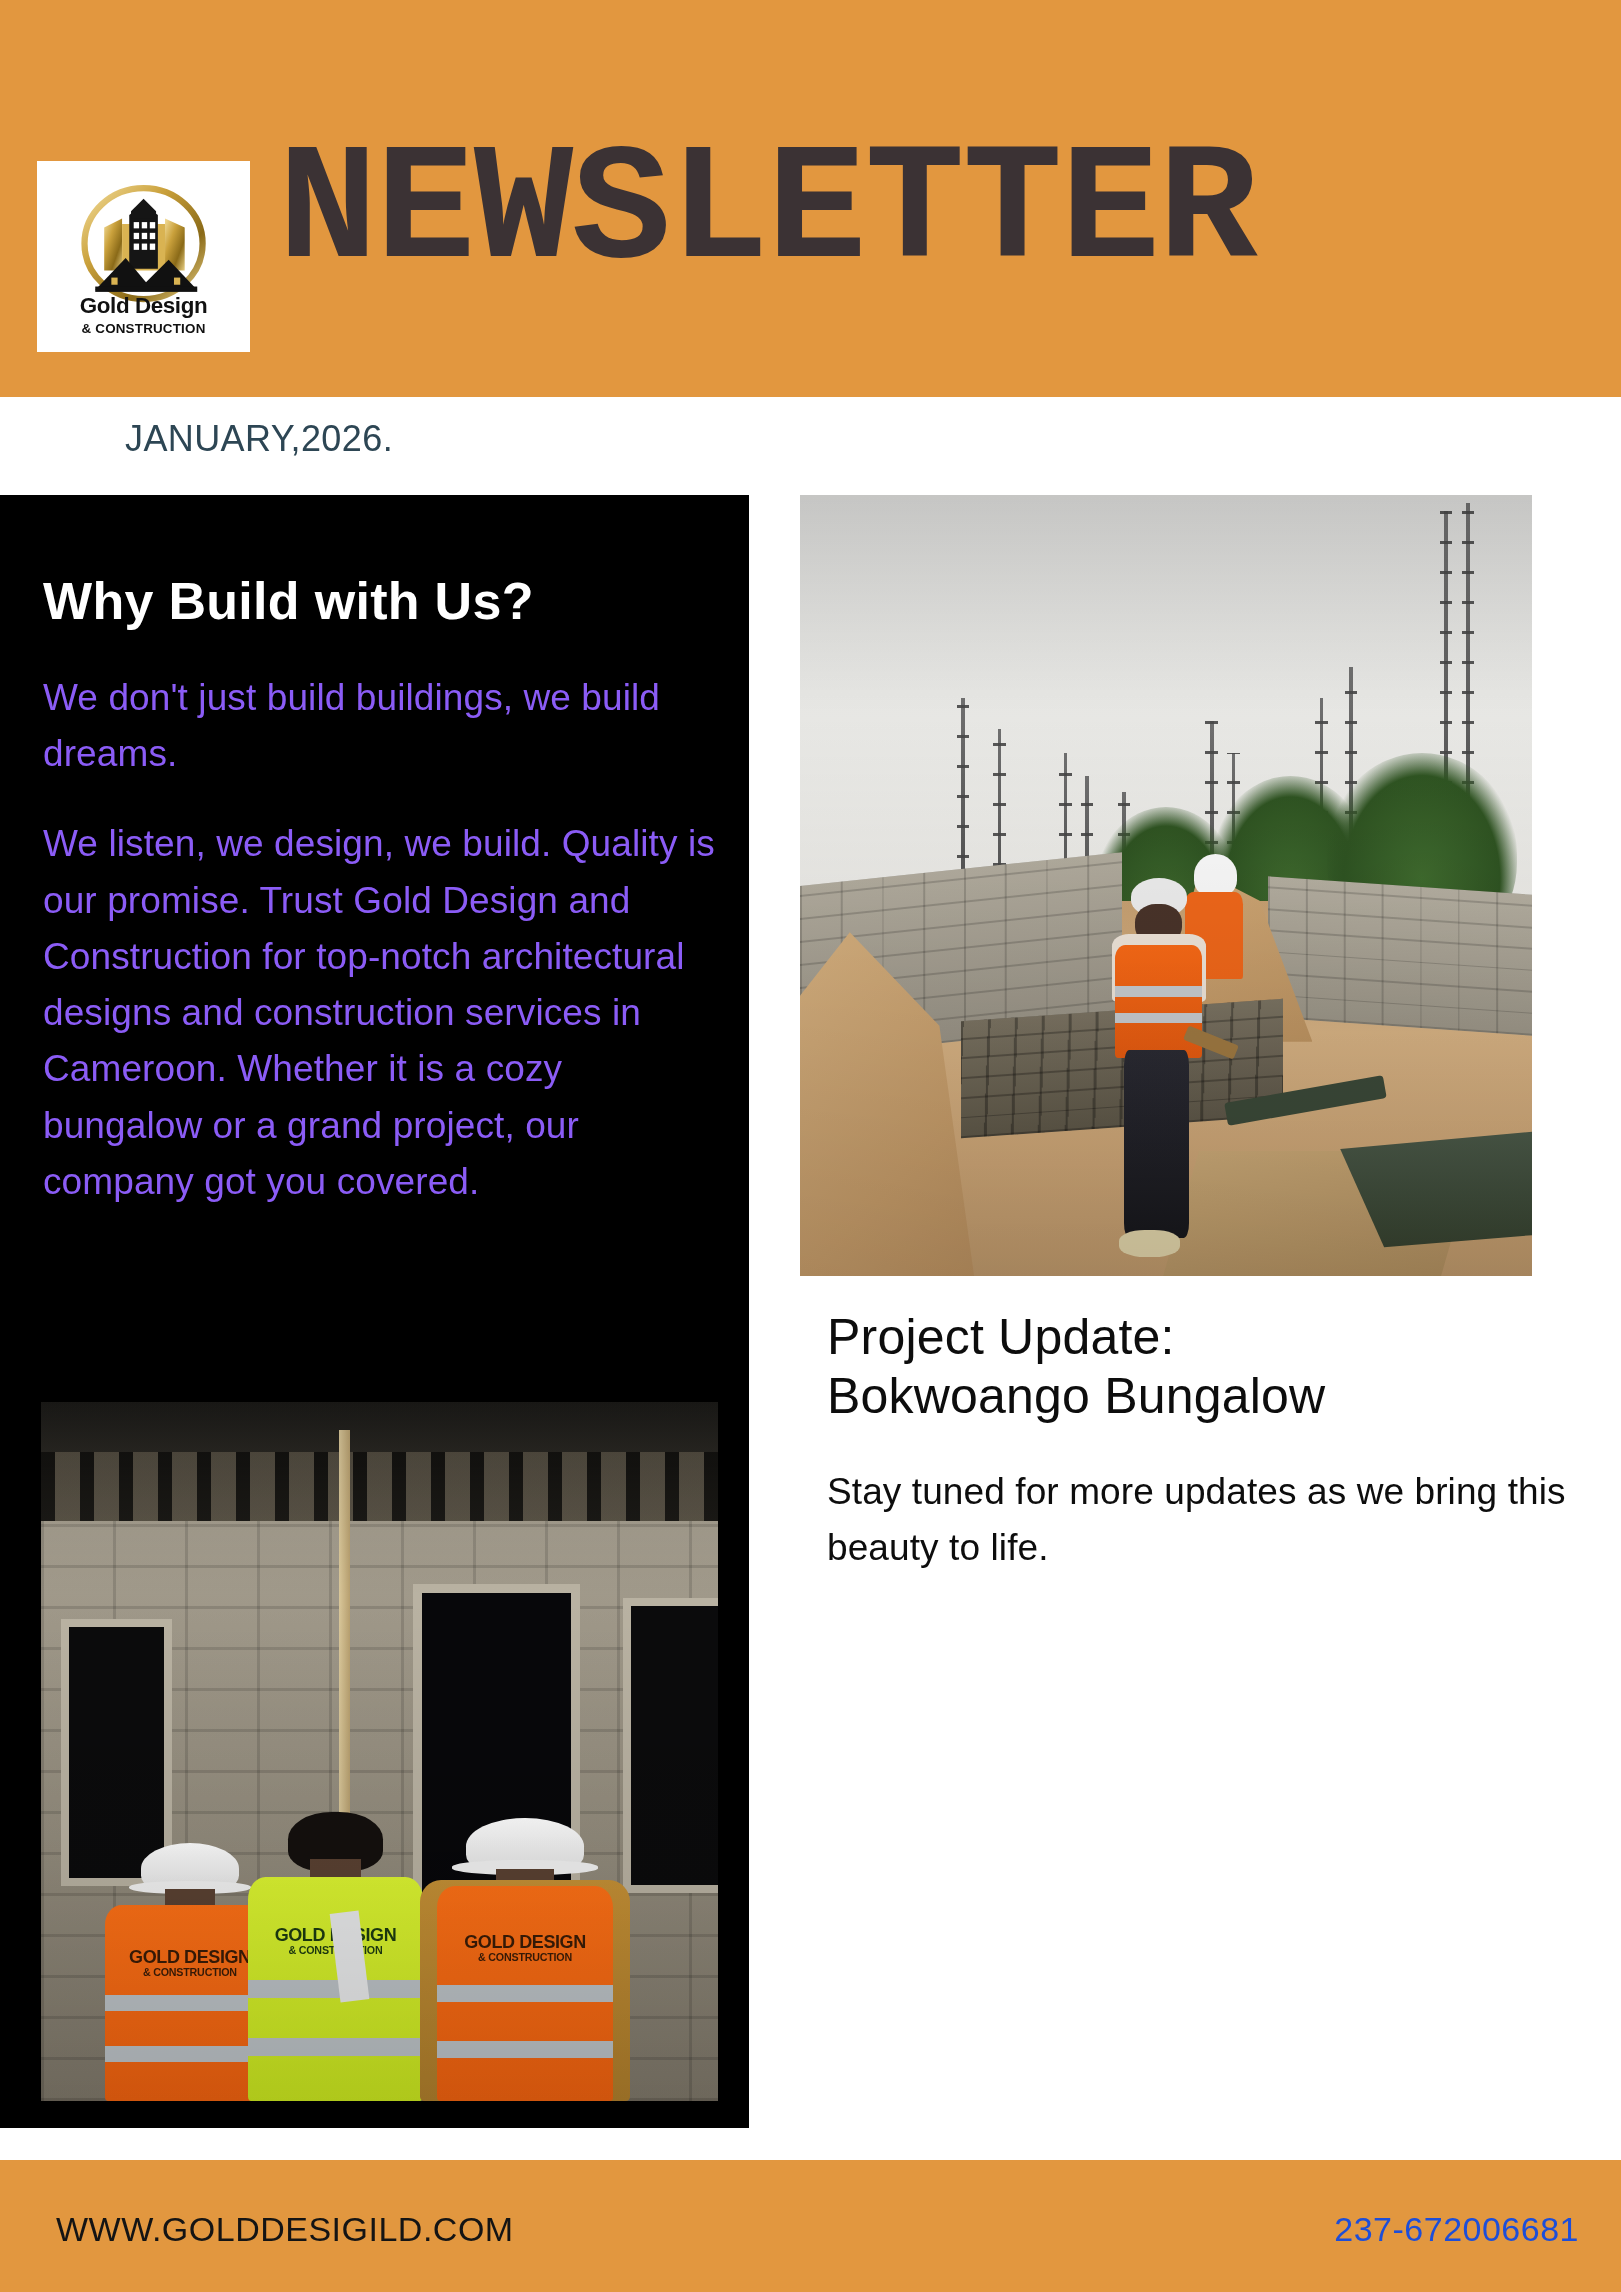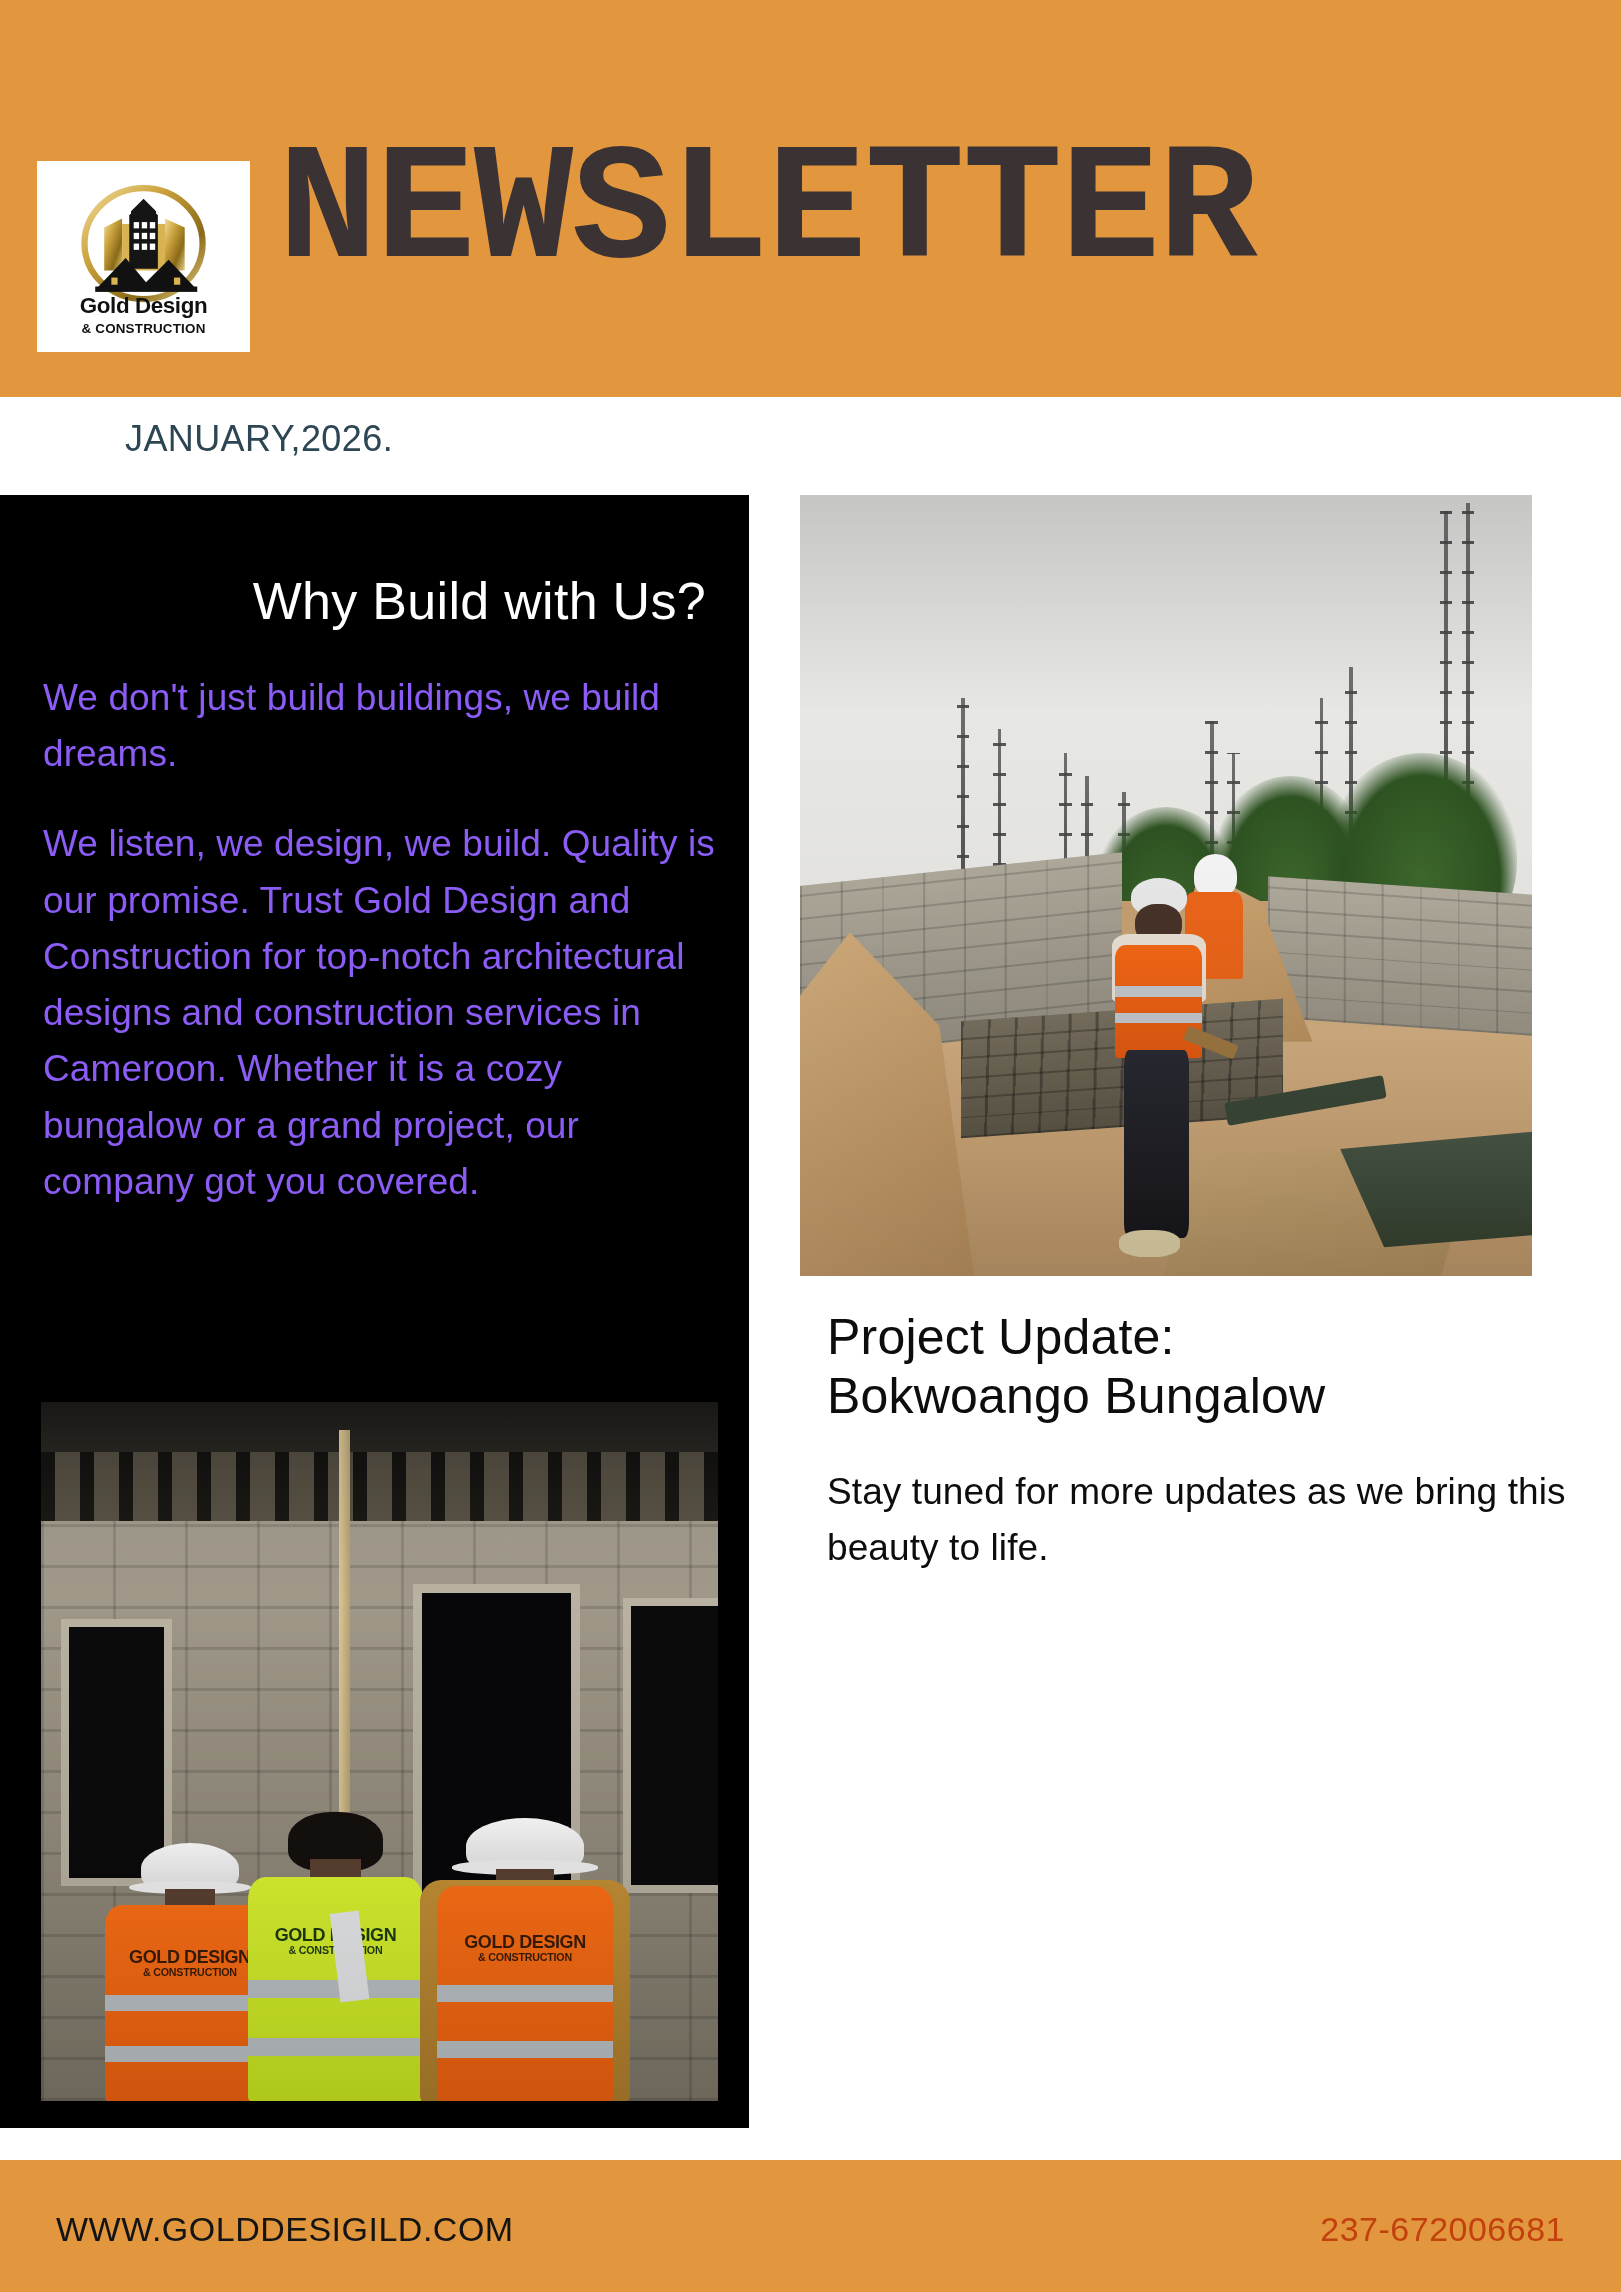--- a/index.html
+++ b/index.html
@@ -81,23 +81,22 @@
     height: 1633px;
     background: #000000;
   }
   .panel-heading {
     position: absolute;
     left: 43px;
     top: 76px;
     width: 663px;
     font-size: 52px;
     color: #ffffff;
-    font-weight: normal;
+    font-weight: bold;
     letter-spacing: 0.3px;
-    text-align: right;
   }
   .panel-body {
     position: absolute;
     left: 43px;
     top: 175px;
     width: 681px;
     font-size: 37px;
     line-height: 1.52;
     color: #8b5cf6;
     letter-spacing: 0.1px;
@@ -325,24 +324,24 @@
   .footer-url {
     position: absolute;
     left: 56px;
     top: 2210px;
     font-size: 34px;
     color: #141414;
     letter-spacing: 0.5px;
   }
   .footer-phone {
     position: absolute;
-    right: 56px;
+    right: 42px;
     top: 2210px;
     font-size: 34px;
-    color: #c2410c;
+    color: #1d4ed8;
     letter-spacing: 0.5px;
   }
 </style>
 </head>
 <body>
 
 <div class="header-bar"></div>
 
 <div class="logo-box">
   <div class="logo-inner">

